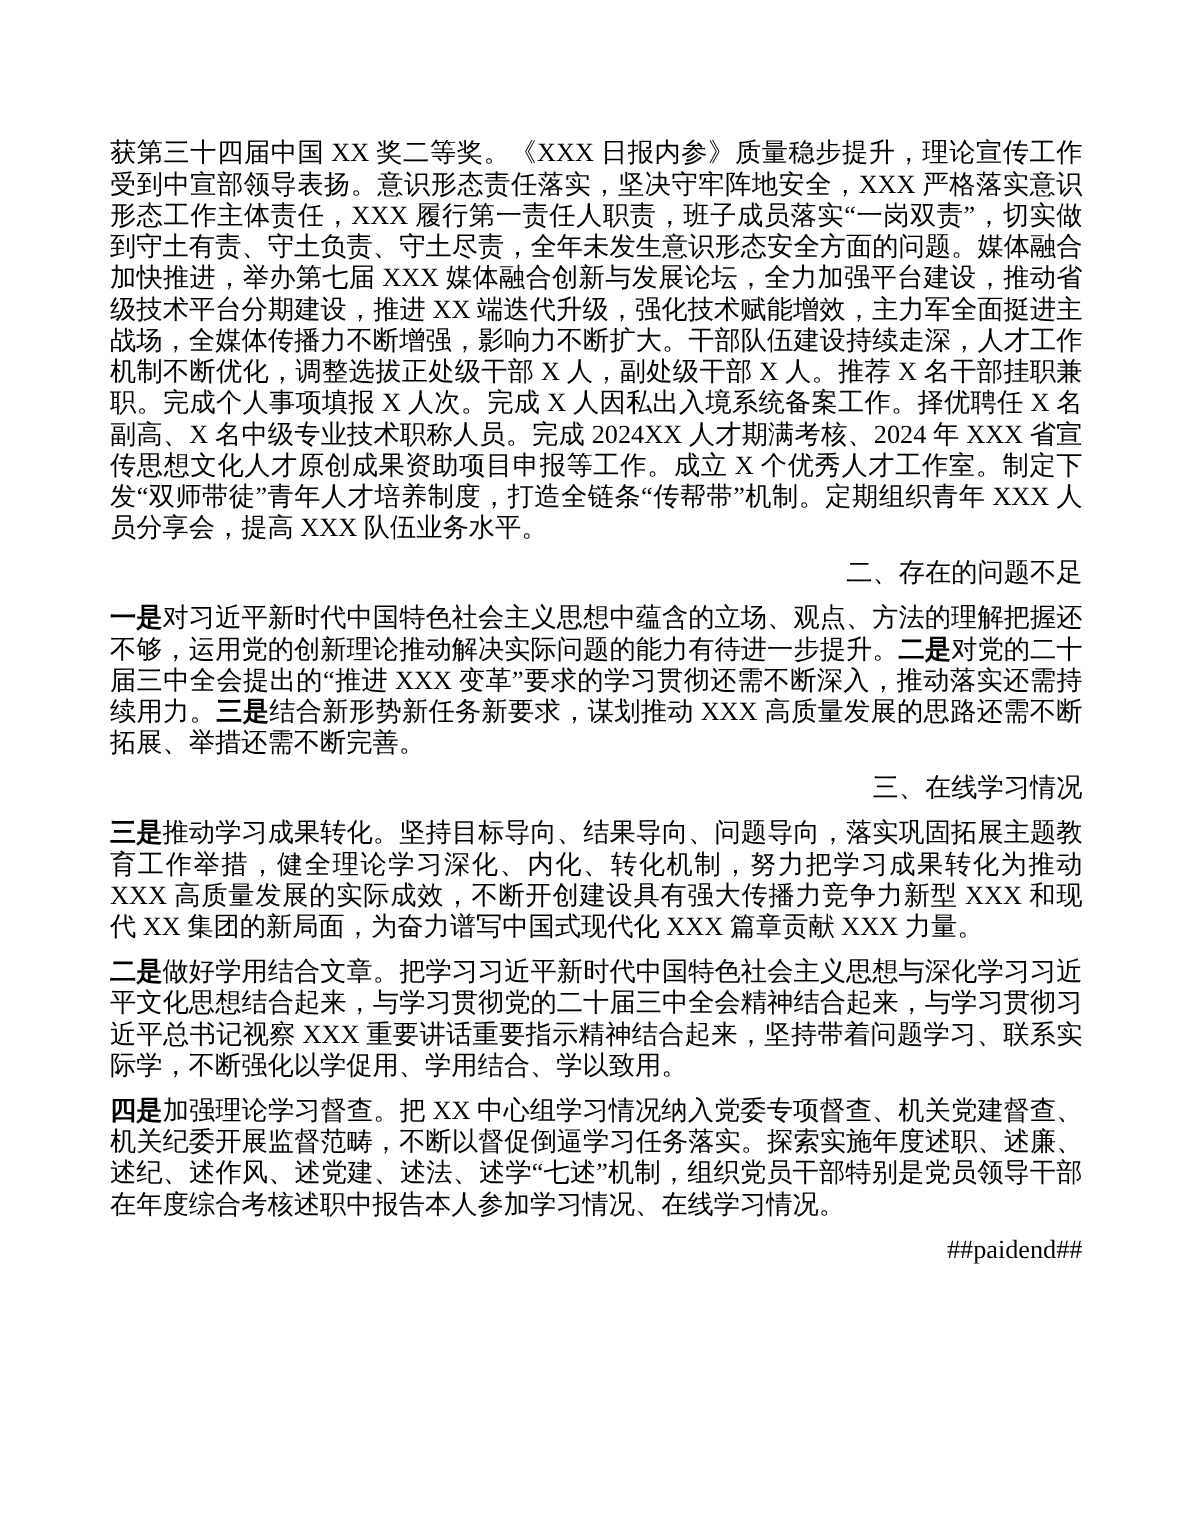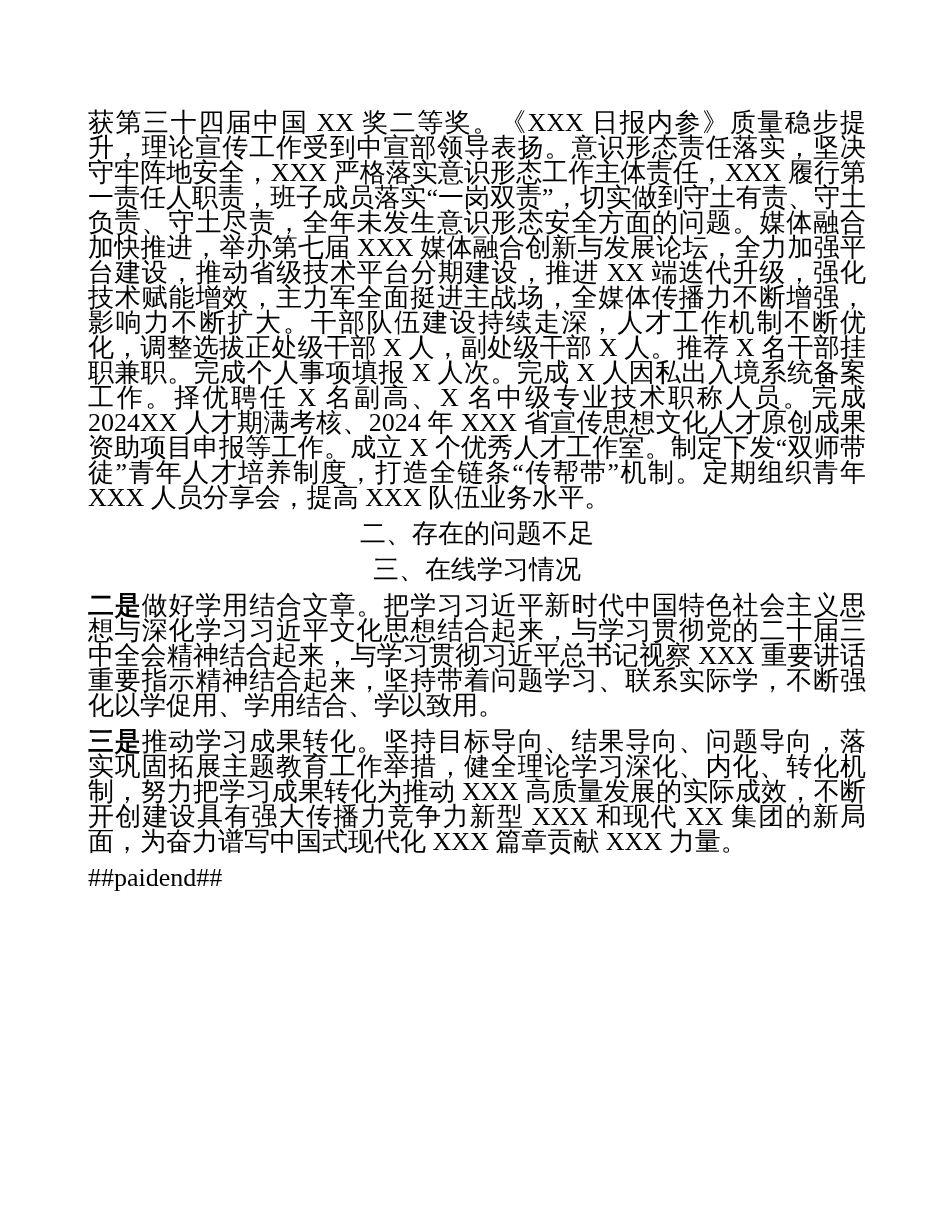--- a/index.html
+++ b/index.html
@@ -23,39 +23,41 @@
   }
   .doc {
     font-size: 21px;
     line-height: 25px;
     text-align: justify;
   }
   .doc p,
   .doc h2 {
     margin: 0 0 11px 0;
     padding: 0;
-    font-size: 26px;
+    font-size: 21px;
     font-weight: normal;
     line-height: 25px;
   }
   .doc h2 {
-    text-align: center;
+    text-align: right;
   }
   .doc .run-bold {
     font-weight: bold;
   }
   .doc p.tail-marker {
-    text-align: left;
+    text-align: right;
   }
 </style>
 </head>
 <body style="background: rgb(255, 255, 255); color: rgb(0, 0, 0);">
 
 <main class="page">
   <article class="doc">
       <p><span>获第三十四届中国 XX 奖二等奖。《XXX 日报内参》质量稳步提升，理论宣传工作受到中宣部领导表扬。意识形态责任落实，坚决守牢阵地安全，XXX 严格落实意识形态工作主体责任，XXX 履行第一责任人职责，班子成员落实“一岗双责”，切实做到守土有责、守土负责、守土尽责，全年未发生意识形态安全方面的问题。媒体融合加快推进，举办第七届 XXX 媒体融合创新与发展论坛，全力加强平台建设，推动省级技术平台分期建设，推进 XX 端迭代升级，强化技术赋能增效，主力军全面挺进主战场，全媒体传播力不断增强，影响力不断扩大。干部队伍建设持续走深，人才工作机制不断优化，调整选拔正处级干部 X 人，副处级干部 X 人。推荐 X 名干部挂职兼职。完成个人事项填报 X 人次。完成 X 人因私出入境系统备案工作。择优聘任 X 名副高、X 名中级专业技术职称人员。完成 2024XX 人才期满考核、2024 年 XXX 省宣传思想文化人才原创成果资助项目申报等工作。成立 X 个优秀人才工作室。制定下发“双师带徒”青年人才培养制度，打造全链条“传帮带”机制。定期组织青年 XXX 人员分享会，提高 XXX 队伍业务水平。</span></p>
       <h2><span>二、存在的问题不足</span></h2>
+      <p><span class="run-bold">一是</span><span>对习近平新时代中国特色社会主义思想中蕴含的立场、观点、方法的理解把握还不够，运用党的创新理论推动解决实际问题的能力有待进一步提升。</span><span class="run-bold">二是</span><span>对党的二十届三中全会提出的“推进 XXX 变革”要求的学习贯彻还需不断深入，推动落实还需持续用力。</span><span class="run-bold">三是</span><span>结合新形势新任务新要求，谋划推动 XXX 高质量发展的思路还需不断拓展、举措还需不断完善。</span></p>
       <h2><span>三、在线学习情况</span></h2>
+      <p><span class="run-bold">三是</span><span>推动学习成果转化。坚持目标导向、结果导向、问题导向，落实巩固拓展主题教育工作举措，健全理论学习深化、内化、转化机制，努力把学习成果转化为推动 XXX 高质量发展的实际成效，不断开创建设具有强大传播力竞争力新型 XXX 和现代 XX 集团的新局面，为奋力谱写中国式现代化 XXX 篇章贡献 XXX 力量。</span></p>
       <p><span class="run-bold">二是</span><span>做好学用结合文章。把学习习近平新时代中国特色社会主义思想与深化学习习近平文化思想结合起来，与学习贯彻党的二十届三中全会精神结合起来，与学习贯彻习近平总书记视察 XXX 重要讲话重要指示精神结合起来，坚持带着问题学习、联系实际学，不断强化以学促用、学用结合、学以致用。</span></p>
-      <p><span class="run-bold">三是</span><span>推动学习成果转化。坚持目标导向、结果导向、问题导向，落实巩固拓展主题教育工作举措，健全理论学习深化、内化、转化机制，努力把学习成果转化为推动 XXX 高质量发展的实际成效，不断开创建设具有强大传播力竞争力新型 XXX 和现代 XX 集团的新局面，为奋力谱写中国式现代化 XXX 篇章贡献 XXX 力量。</span></p>
+      <p><span class="run-bold">四是</span><span>加强理论学习督查。把 XX 中心组学习情况纳入党委专项督查、机关党建督查、机关纪委开展监督范畴，不断以督促倒逼学习任务落实。探索实施年度述职、述廉、述纪、述作风、述党建、述法、述学“七述”机制，组织党员干部特别是党员领导干部在年度综合考核述职中报告本人参加学习情况、在线学习情况。</span></p>
       <p class="tail-marker"><span>##paidend##</span></p>
     </article>
 </main>
 
 </body></html>

